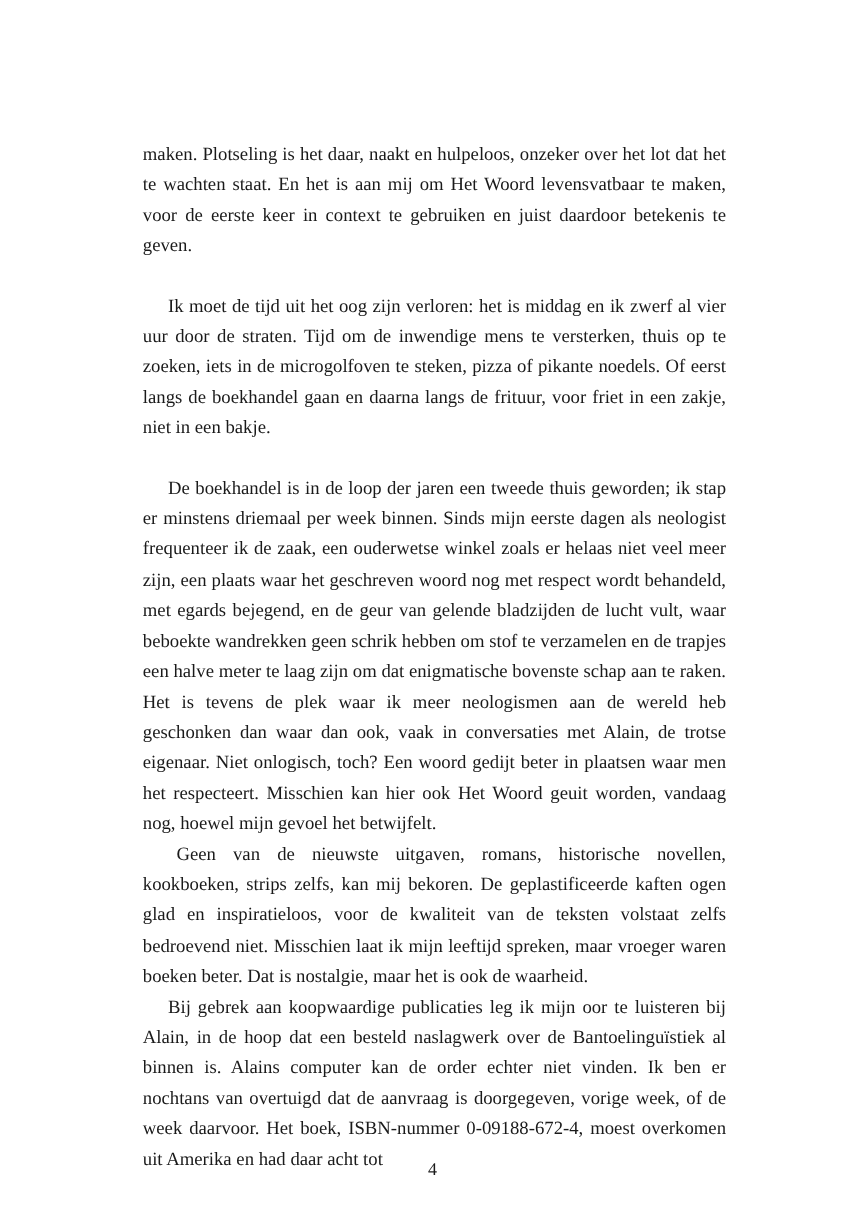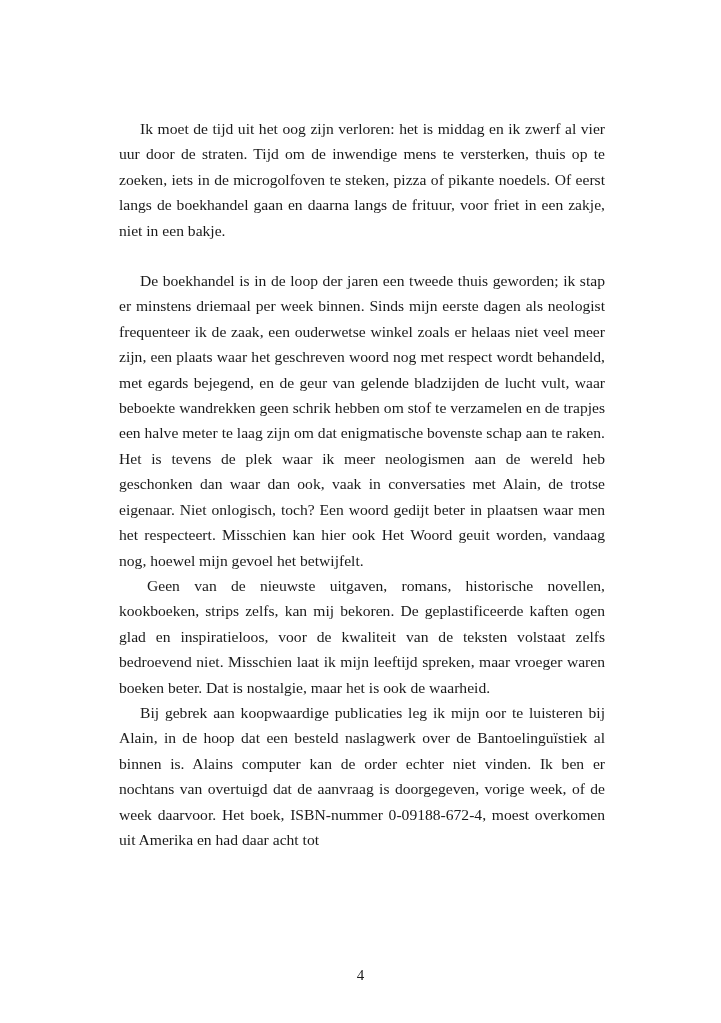--- a/index.html
+++ b/index.html
@@ -39,19 +39,20 @@
       top: 966px;
       text-align: center;
       font-size: 15px;
       line-height: 18px;
     }
   </style>
 </head>
 <body>
 
 <div class="page">
+  <p class="para gap-after">maken. Plotseling is het daar, naakt en hulpeloos, onzeker over het lot dat het te wachten staat. En het is aan mij om Het Woord levensvatbaar te maken, voor de eerste keer in context te gebruiken en juist daardoor betekenis te geven.</p>
   <p class="para indent gap-after">Ik moet de tijd uit het oog zijn verloren: het is middag en ik zwerf al vier uur door de straten. Tijd om de inwendige mens te versterken, thuis op te zoeken, iets in de microgolfoven te steken, pizza of pikante noedels. Of eerst langs de boekhandel gaan en daarna langs de frituur, voor friet in een zakje, niet in een bakje.</p>
   <p class="para indent">De boekhandel is in de loop der jaren een tweede thuis geworden; ik stap er minstens driemaal per week binnen. Sinds mijn eerste dagen als neologist frequenteer ik de zaak, een ouderwetse winkel zoals er helaas niet veel meer zijn, een plaats waar het geschreven woord nog met respect wordt behandeld, met egards bejegend, en de geur van gelende bladzijden de lucht vult, waar beboekte wandrekken geen schrik hebben om stof te verzamelen en de trapjes een halve meter te laag zijn om dat enigmatische bovenste schap aan te raken. Het is tevens de plek waar ik meer neologismen aan de wereld heb geschonken dan waar dan ook, vaak in conversaties met Alain, de trotse eigenaar. Niet onlogisch, toch? Een woord gedijt beter in plaatsen waar men het respecteert. Misschien kan hier ook Het Woord geuit worden, vandaag nog, hoewel mijn gevoel het betwijfelt.</p>
   <p class="para indent-wide">Geen van de nieuwste uitgaven, romans, historische novellen, kookboeken, strips zelfs, kan mij bekoren. De geplastificeerde kaften ogen glad en inspiratieloos, voor de kwaliteit van de teksten volstaat zelfs bedroevend niet. Misschien laat ik mijn leeftijd spreken, maar vroeger waren boeken beter. Dat is nostalgie, maar het is ook de waarheid.</p>
   <p class="para indent">Bij gebrek aan koopwaardige publicaties leg ik mijn oor te luisteren bij Alain, in de hoop dat een besteld naslagwerk over de Bantoelinguïstiek al binnen is. Alains computer kan de order echter niet vinden. Ik ben er nochtans van overtuigd dat de aanvraag is doorgegeven, vorige week, of de week daarvoor. Het boek, ISBN-nummer 0-09188-672-4, moest overkomen uit Amerika en had daar acht tot</p>
 </div>
 
 <div class="page-number">4</div>
 
 </body></html>

